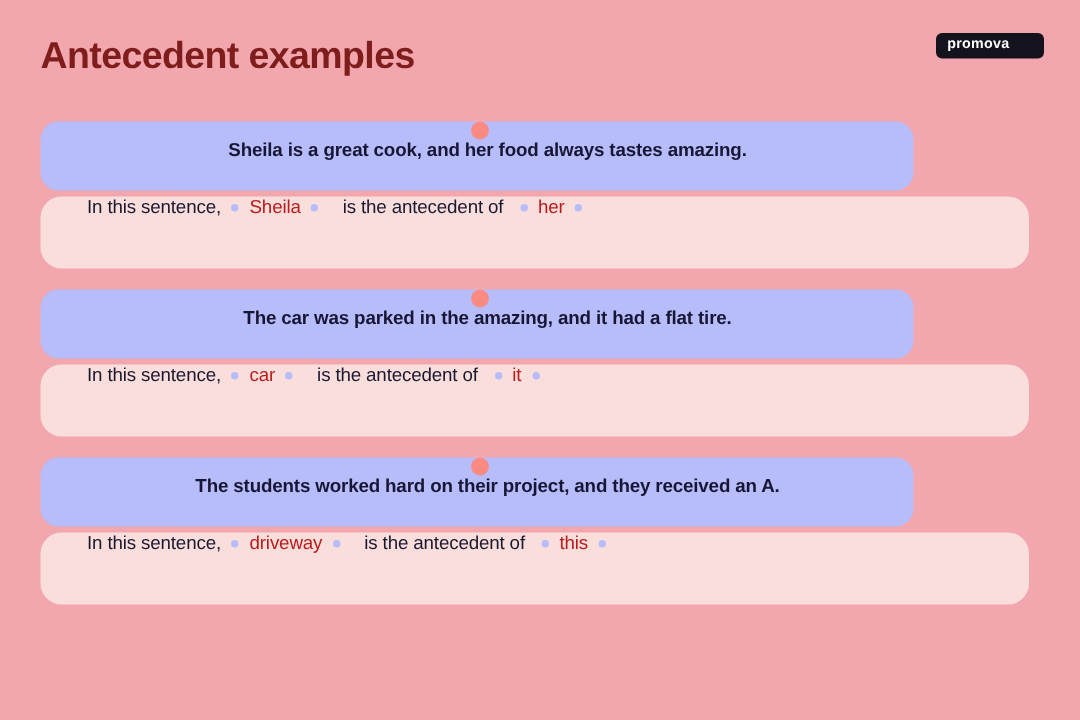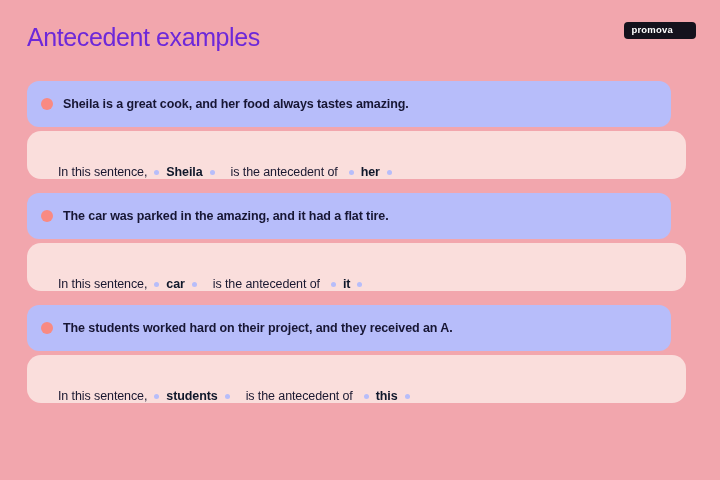--- a/index.html
+++ b/index.html
@@ -20,23 +20,23 @@
     background: #f2a6ad;
     box-sizing: border-box;
   }
 
   
   .page-title {
     position: absolute;
     left: 27px;
     top: 23px;
     font-size: 25px;
-    font-weight: 400;
+    font-weight: 700;
     letter-spacing: -0.4px;
-    color: #6d28d9;
+    color: #7f1d1d;
     font-family: "Liberation Sans", sans-serif;
   }
   .logo-badge {
     position: absolute;
     right: 24px;
     top: 22px;
     background: #14121d;
     color: #ffffff;
     font-size: 9.5px;
     font-weight: 700;
@@ -55,28 +55,29 @@
   }
   .group {
     position: relative;
     margin-bottom: 14px;
   }
   .group:last-child { margin-bottom: 13px; }
 
   .example-card {
     position: relative;
     margin-left: 27px;
-    width: 644px;
+    width: 582px;
     height: 46px;
     background: #b7bdfa;
     border-radius: 12px;
     display: flex;
     align-items: center;
     box-sizing: border-box;
     padding-left: 14px;
+    flex-direction: column;
   }
   .bullet-dot {
     width: 12px;
     height: 12px;
     border-radius: 50%;
     background: #f98a82;
     flex: 0 0 auto;
     margin-right: 10px;
   }
   .example-text {
@@ -89,36 +90,36 @@
 
   .explain-card {
     position: relative;
     margin-left: 27px;
     margin-top: 4px;
     width: 659px;
     height: 48px;
     background: #fadedc;
     border-radius: 14px;
     display: flex;
-    align-items: flex-end;
+    align-items: flex-start;
     box-sizing: border-box;
     padding-left: 31px;
   }
   .explain-line {
     display: flex;
     align-items: center;
     font-size: 12.5px;
     color: #1a1830;
     letter-spacing: -0.1px;
     white-space: nowrap;
   }
   .explain-line .txt { font-weight: 400; }
   .explain-line .kw {
-    font-weight: 700;
-    color: #0f172a;
+    font-weight: 400;
+    color: #b91c1c;
   }
   .mini-dot {
     width: 5px;
     height: 5px;
     border-radius: 50%;
     background: #b7bdfa;
     flex: 0 0 auto;
     margin: 0 7px;
   }
   .gap-lg { width: 9px; flex: 0 0 auto; }
@@ -179,21 +180,21 @@
 
     <div class="group">
       <div class="example-card">
         <span class="bullet-dot"></span>
         <span class="example-text">The students worked hard on their project, and they received an A.</span>
       </div>
       <div class="explain-card">
         <div class="explain-line">
           <span class="txt">In this sentence,</span>
           <span class="mini-dot"></span>
-          <span class="kw">students</span>
+          <span class="kw">driveway</span>
           <span class="mini-dot"></span>
           <span class="gap-lg"></span>
           <span class="txt">is the antecedent of</span>
           <span class="gap-sm"></span>
           <span class="mini-dot"></span>
           <span class="kw">this</span>
           <span class="mini-dot"></span>
         </div>
       </div>
     </div>

